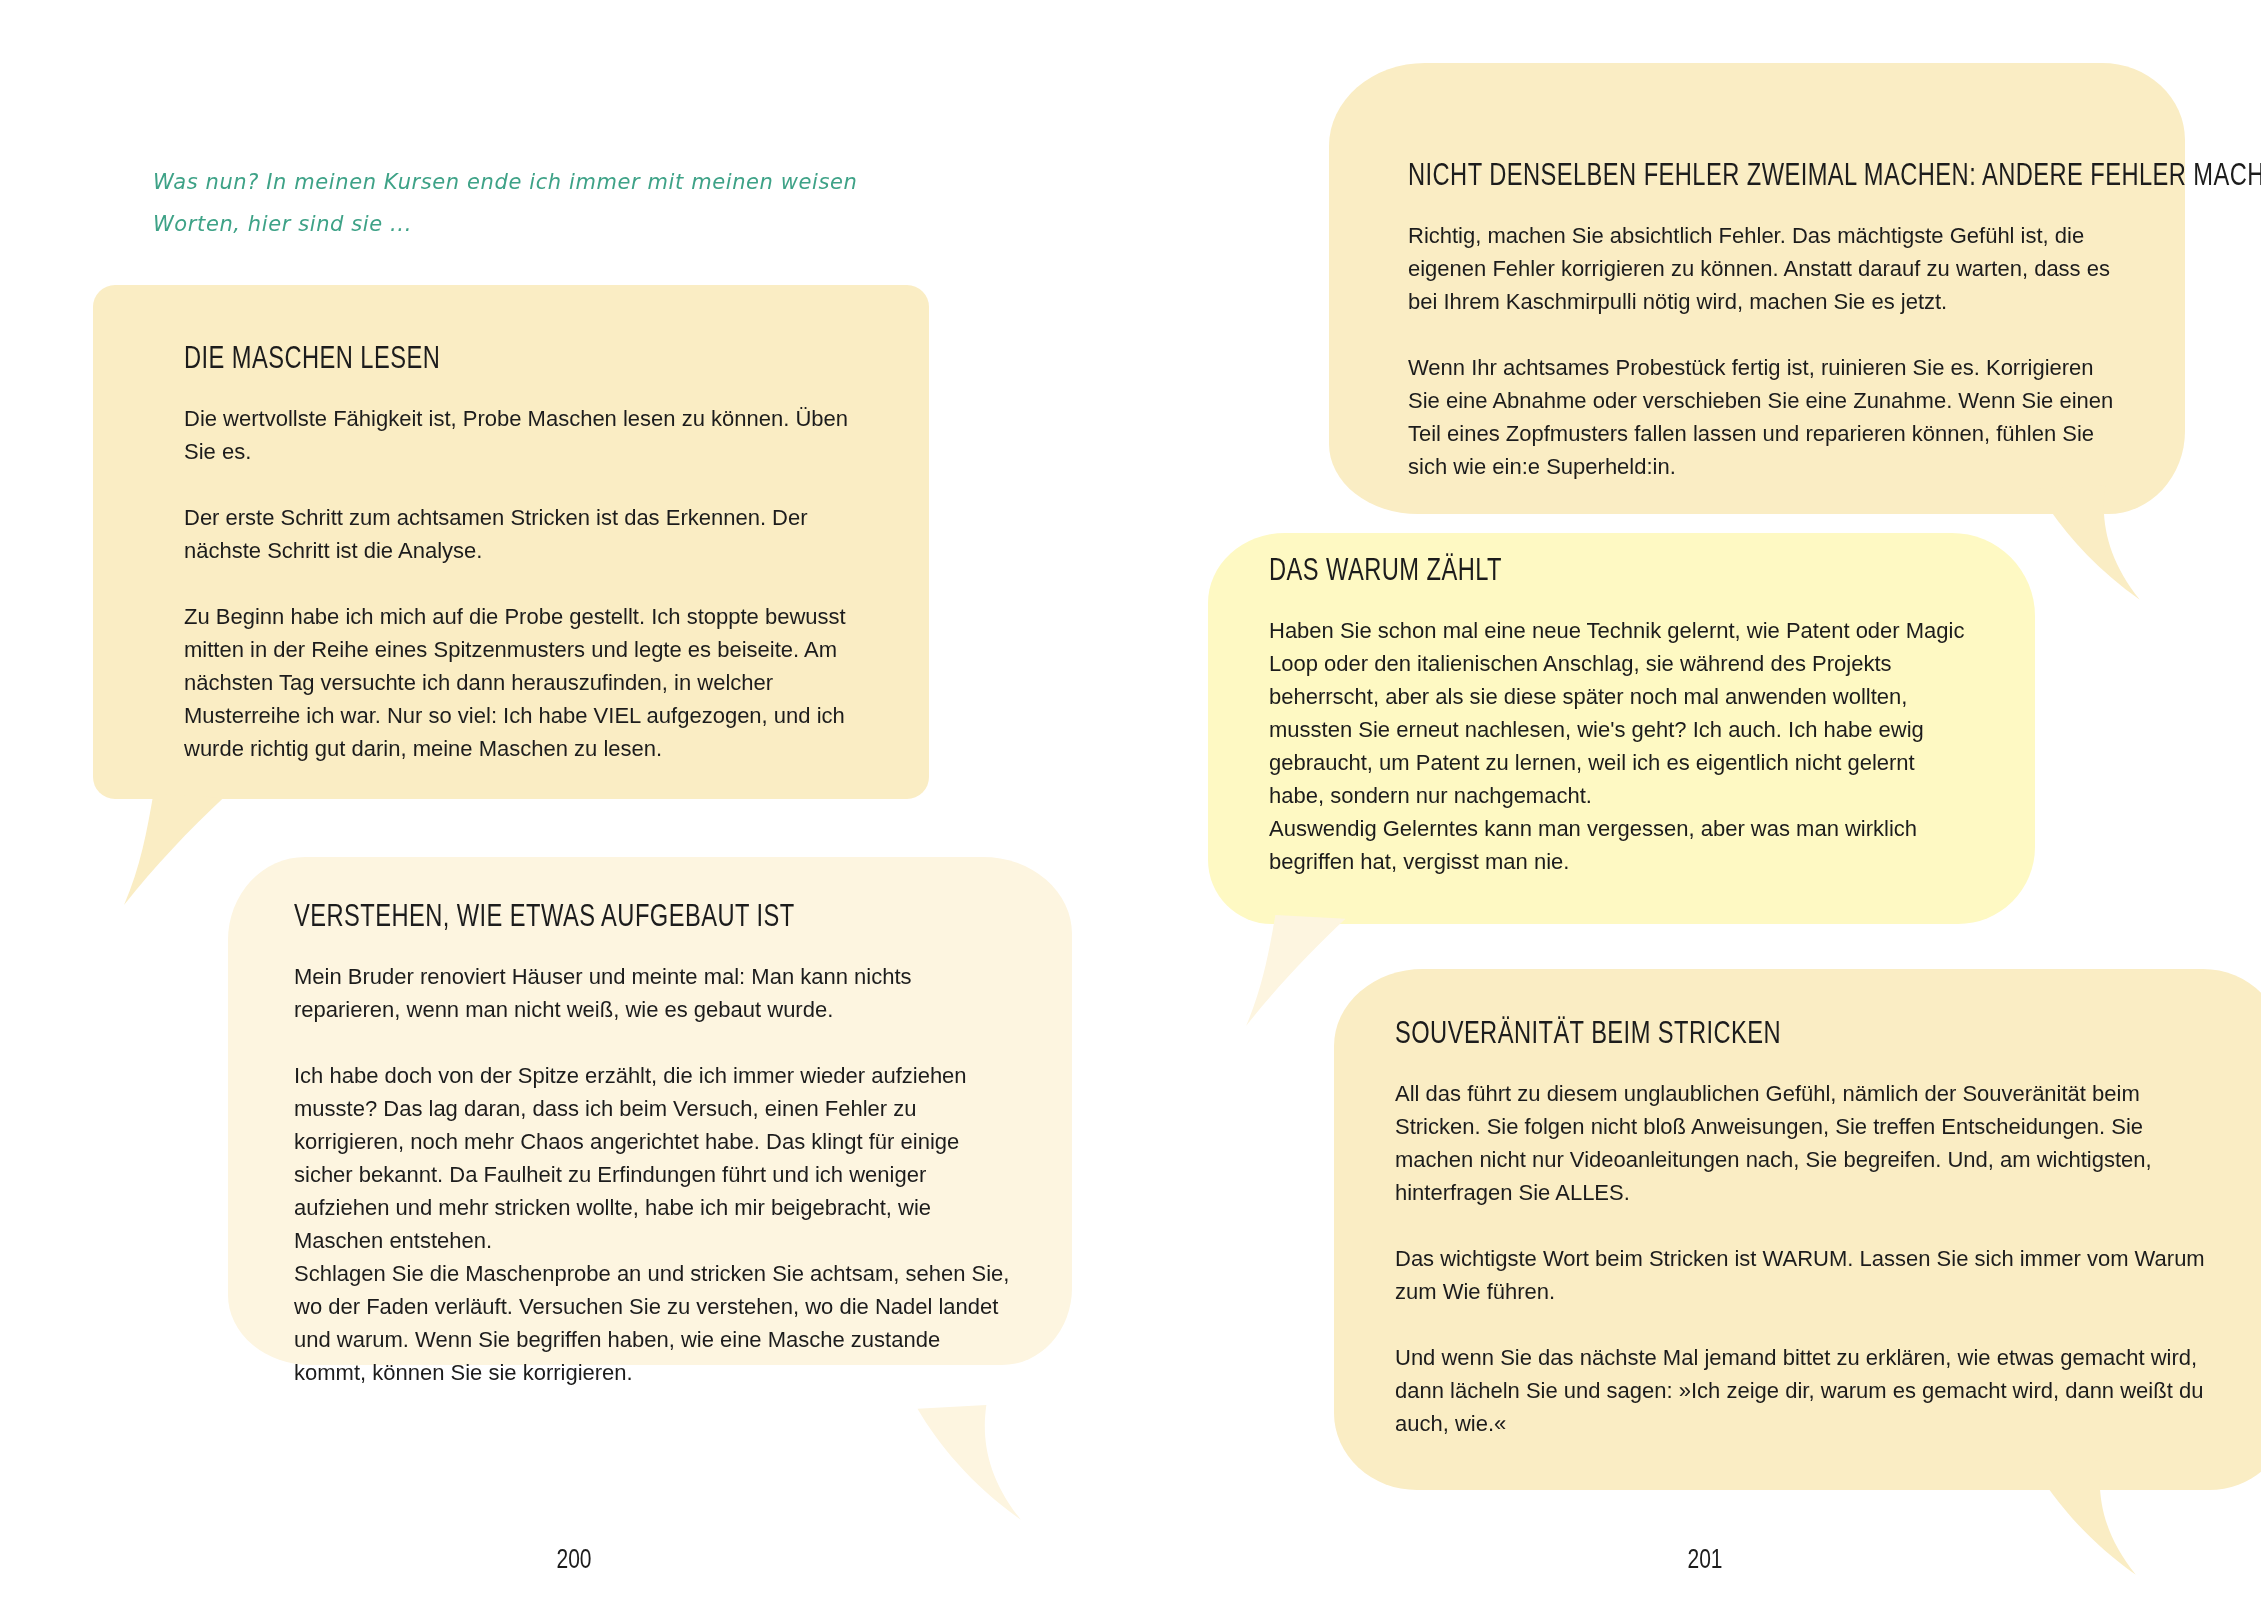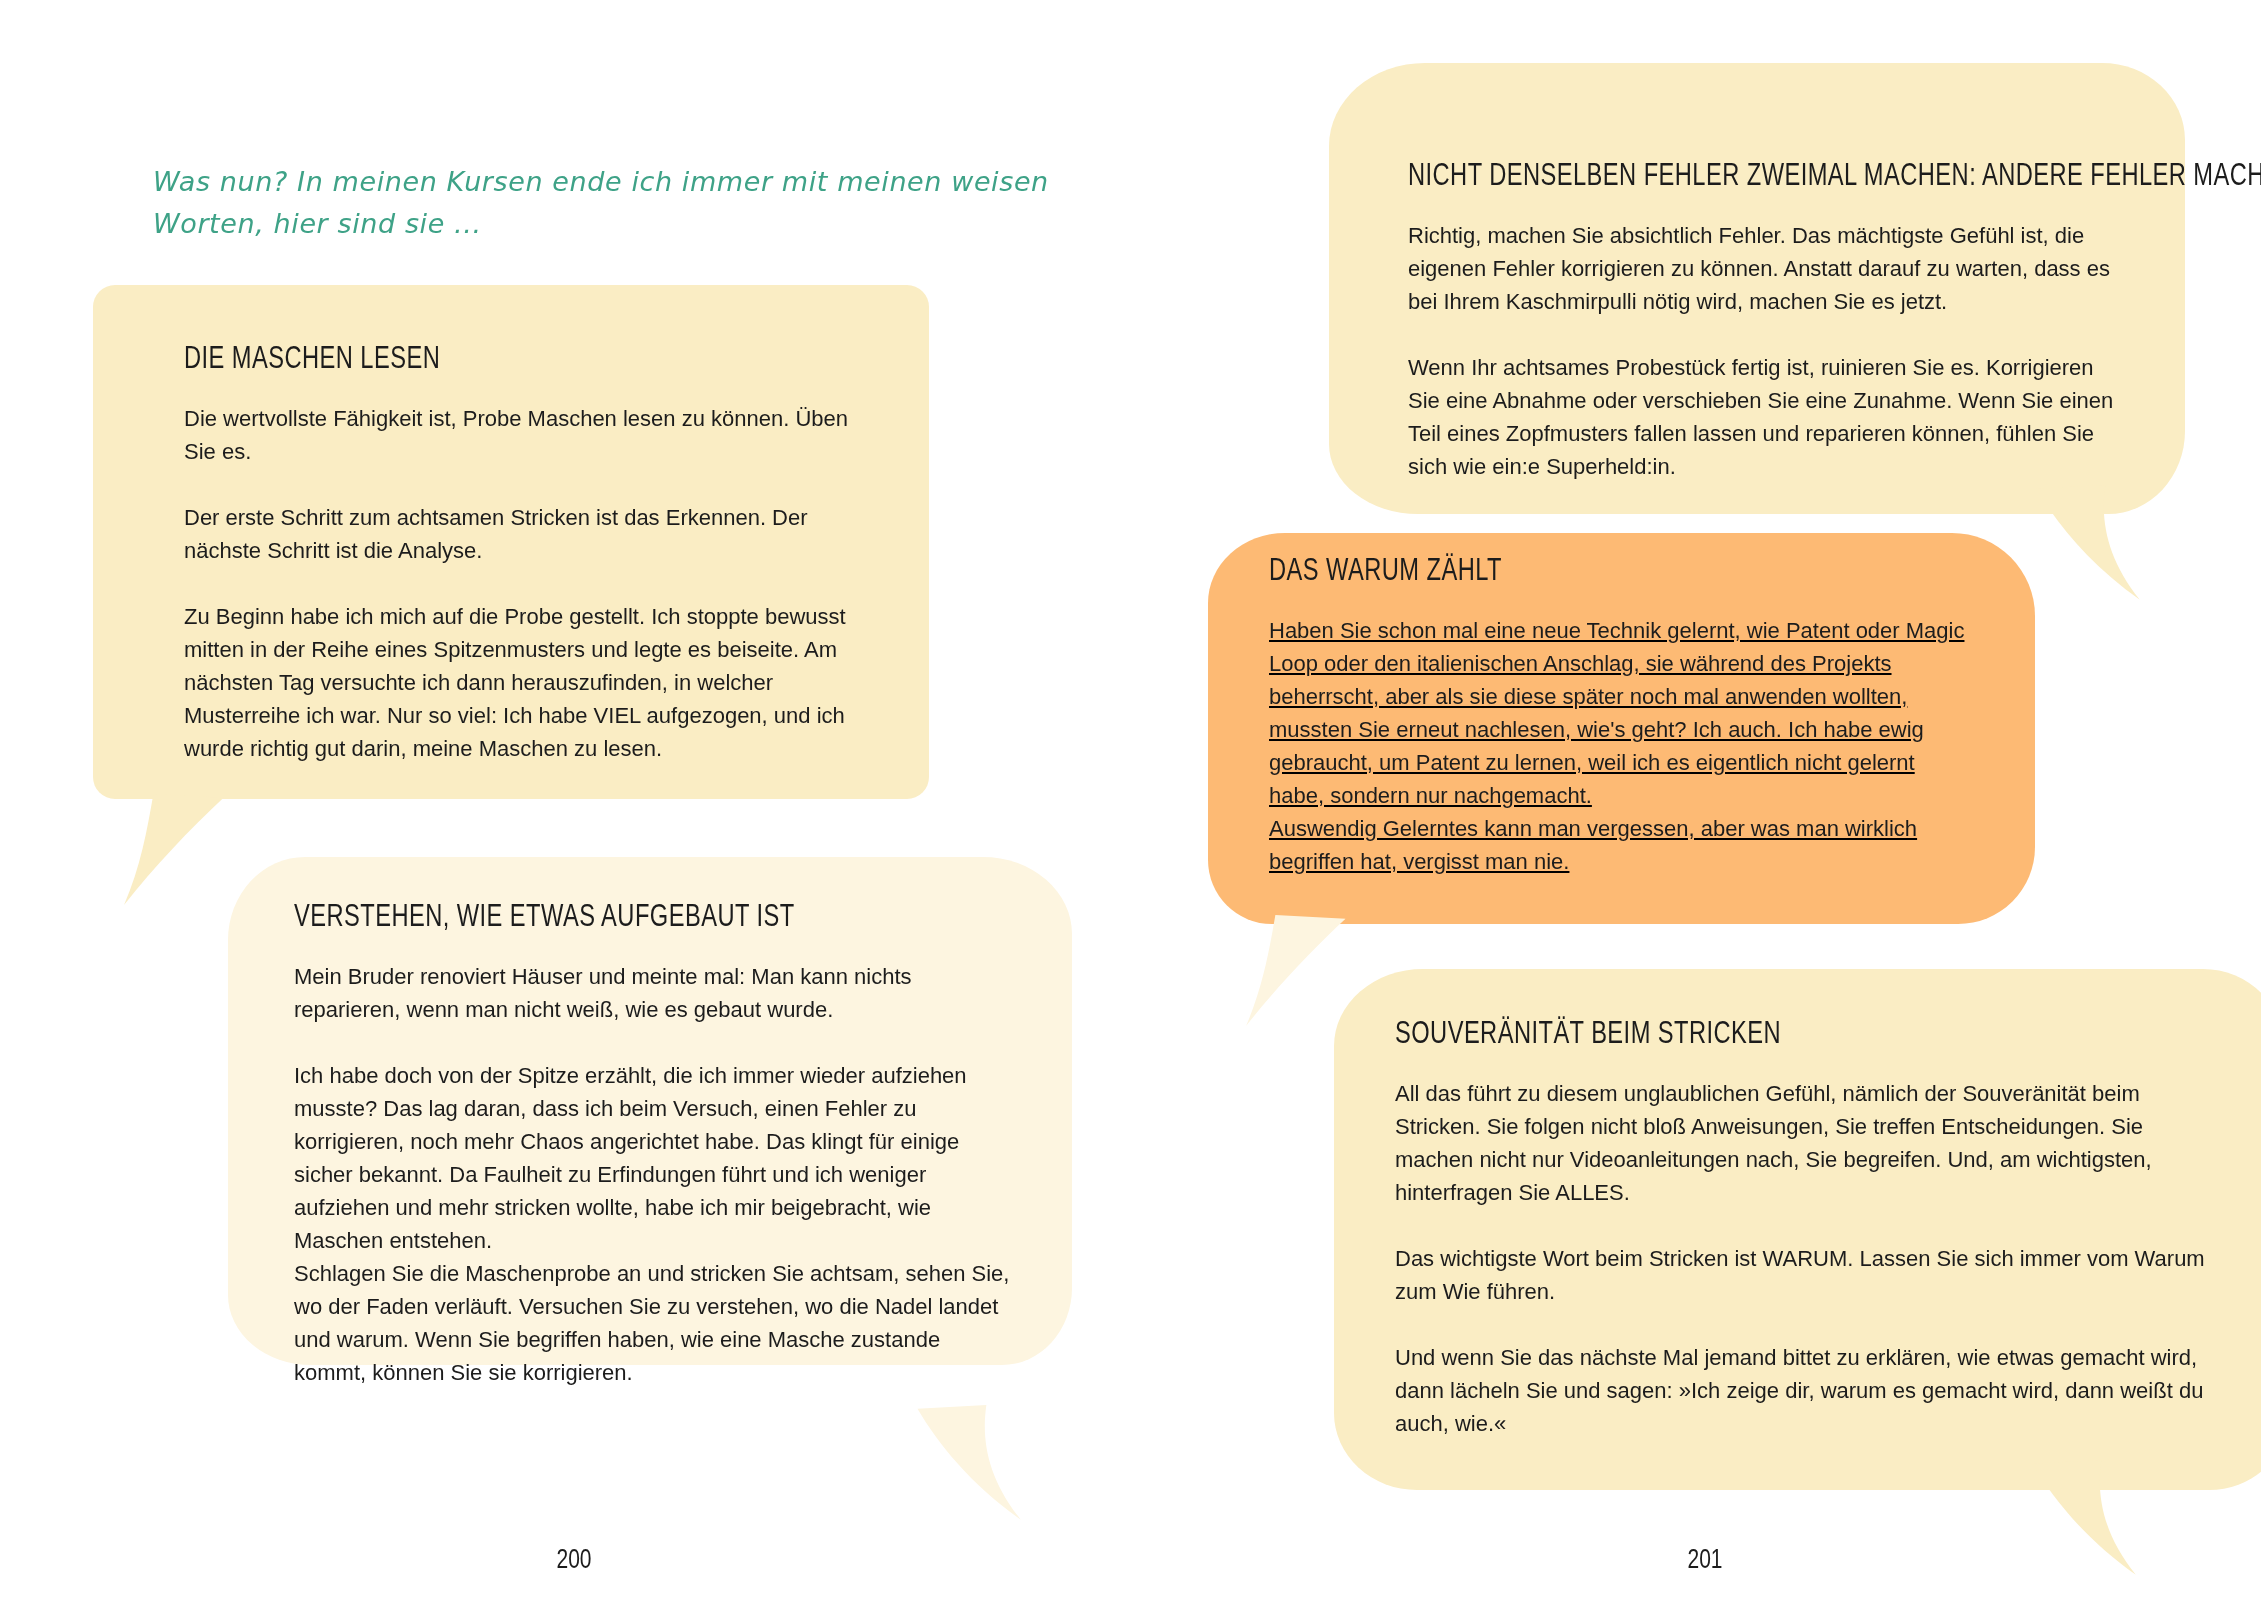--- a/index.html
+++ b/index.html
@@ -8,21 +8,21 @@
     background:#ffffff;
     font-family:"Liberation Sans",sans-serif;
     position:relative;
     overflow:hidden;
   }
   .spread{position:absolute;inset:0;}
   .intro{
     position:absolute;left:153px;top:161px;width:957px;
     font-family:"DejaVu Sans",sans-serif;
     font-style:italic;
-    font-size:27px;line-height:42px;
+    font-size:21px;line-height:42px;
     letter-spacing:0.6px;
     white-space:pre-line;
   }
   .bubble{
     position:absolute;
     box-sizing:border-box;
   }
   .bubble-title{
     display:inline-block;
     font-size:32px;
@@ -103,21 +103,21 @@
 
   <div class="bubble" id="bubble-2" style="background-color: rgb(250, 237, 196);">
     <h3 class="bubble-title">NICHT DENSELBEN FEHLER ZWEIMAL MACHEN: ANDERE FEHLER MACHEN!</h3>
     <p>Richtig, machen Sie absichtlich Fehler. Das mächtigste Gefühl ist, die eigenen Fehler korrigieren zu können. Anstatt darauf zu warten, dass es bei Ihrem Kaschmirpulli nötig wird, machen Sie es jetzt.</p>
     <p>Wenn Ihr achtsames Probestück fertig ist, ruinieren Sie es. Korrigieren Sie eine Abnahme oder verschieben Sie eine Zunahme. Wenn Sie einen Teil eines Zopfmusters fallen lassen und reparieren können, fühlen Sie sich wie ein:e Superheld:in.</p>
   </div>
   <svg class="tail" id="tail-2" width="115" height="118" viewBox="0 0 180 185">
     <path d="M 10 6 C 44 64, 96 126, 172 180 C 120 115, 110 55, 118 0 Z" style="fill: rgb(250, 237, 196);"></path>
   </svg>
 
-  <div class="bubble" id="bubble-3" style="background-color: #fdba74; text-decoration: underline;">
+  <div class="bubble" id="bubble-3" style="background-color: #fef9c3;">
     <h3 class="bubble-title">DAS WARUM ZÄHLT</h3>
     <p>Haben Sie schon mal eine neue Technik gelernt, wie Patent oder Magic Loop oder den italienischen Anschlag, sie während des Projekts beherrscht, aber als sie diese später noch mal anwenden wollten, mussten Sie erneut nachlesen, wie's geht? Ich auch. Ich habe ewig gebraucht, um Patent zu lernen, weil ich es eigentlich nicht gelernt habe, sondern nur nachgemacht.
 Auswendig Gelerntes kann man vergessen, aber was man wirklich begriffen hat, vergisst man nie.</p>
   </div>
   <svg class="tail" id="tail-3" width="115" height="118" viewBox="0 0 180 185">
     <path d="M 60 0 C 50 58, 40 114, 14 174 C 60 116, 118 54, 170 6 Z" style="fill: rgb(253, 245, 224);"></path>
   </svg>
 
   <div class="bubble" id="bubble-4" style="background-color: rgb(250, 237, 196);">
     <h3 class="bubble-title">SOUVERÄNITÄT BEIM STRICKEN</h3>

